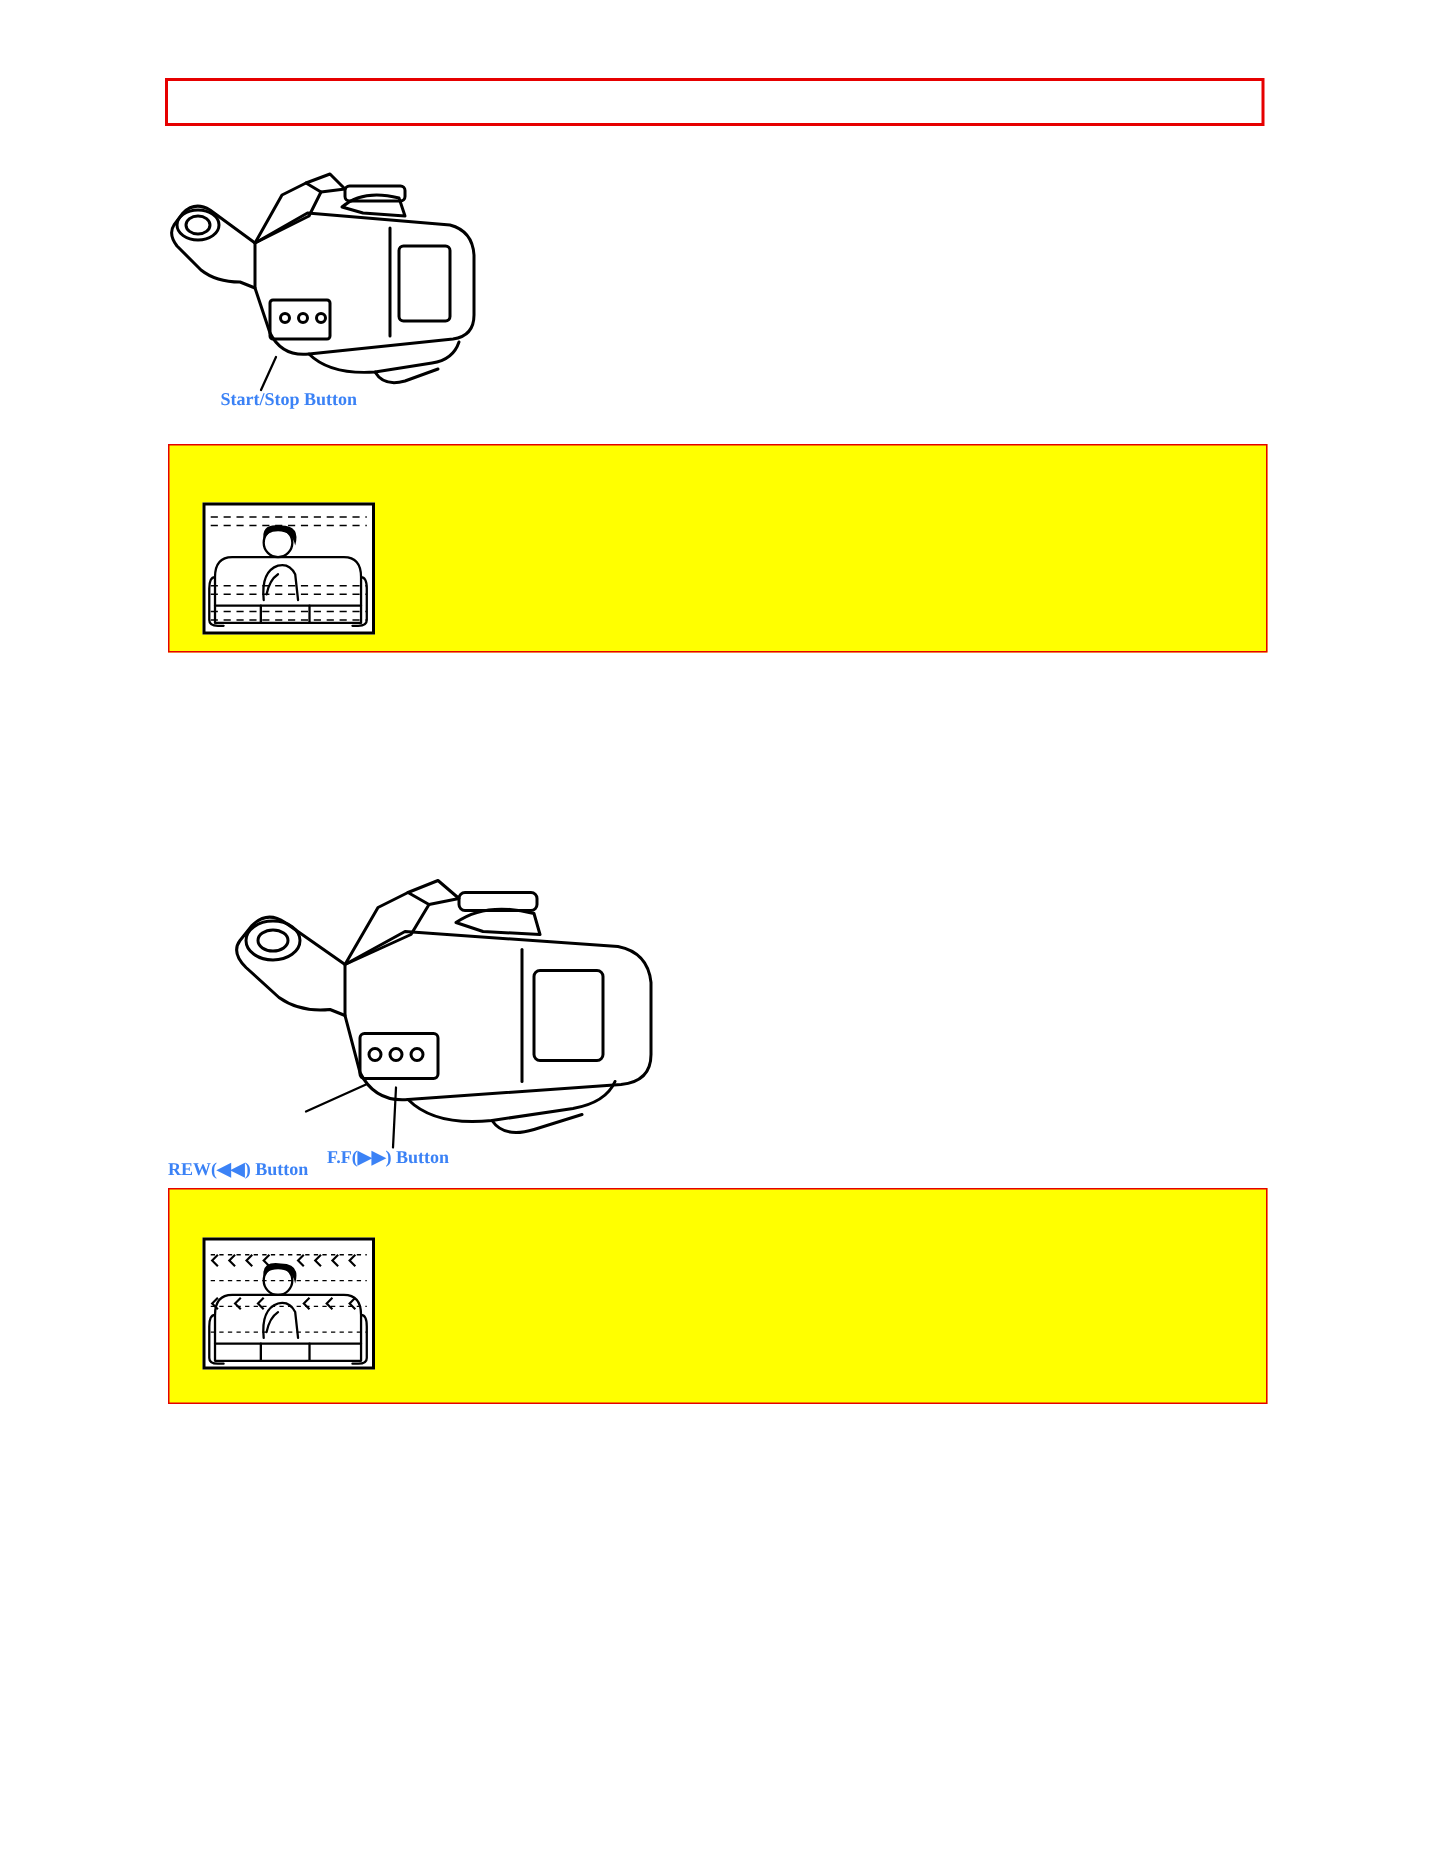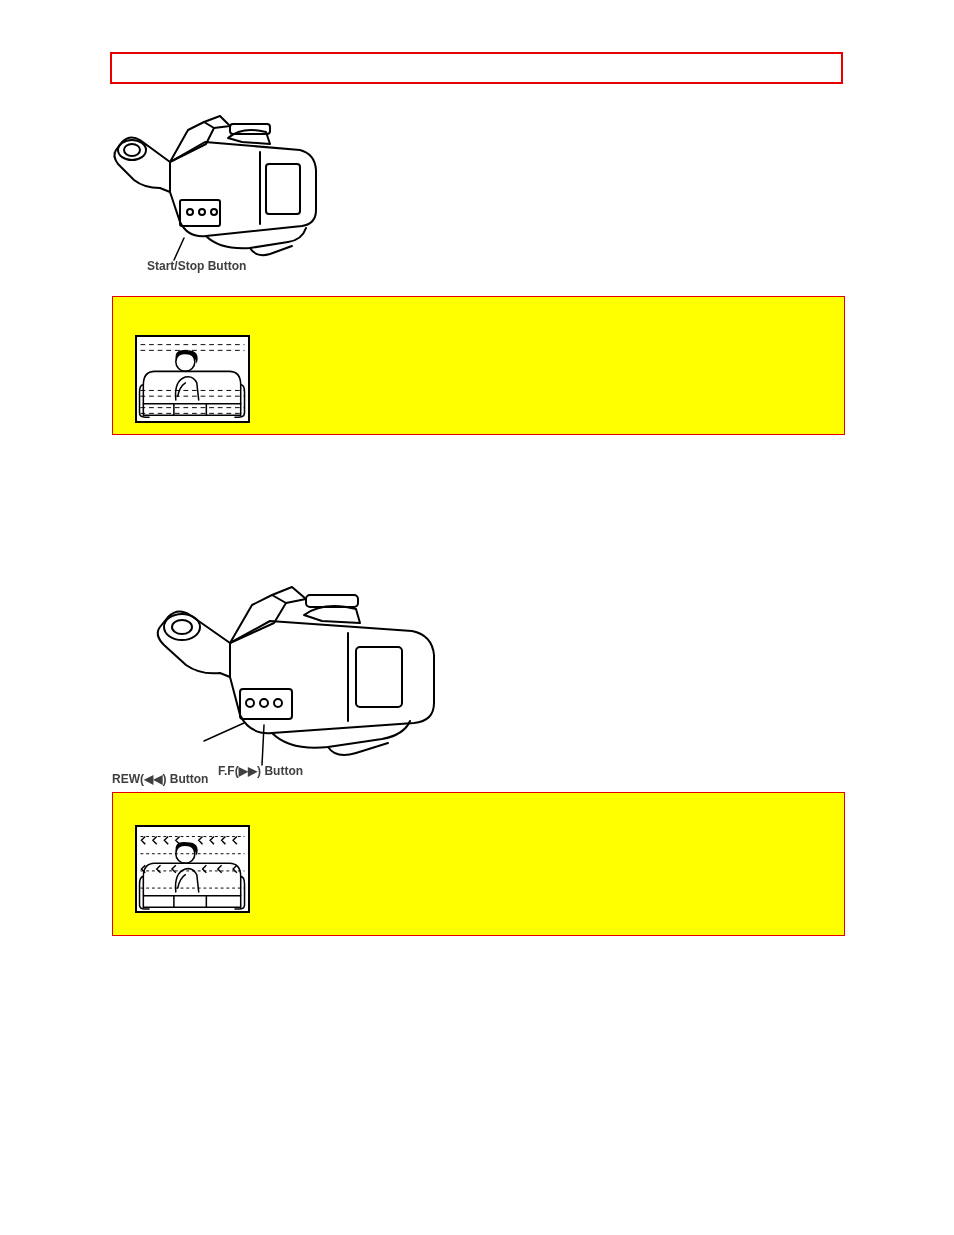--- a/index.html
+++ b/index.html
@@ -36,24 +36,24 @@
     height: 180px;
   }
   .cam-lower-wrap {
     position: absolute;
     left: 112px;
     top: 565px;
     width: 340px;
     height: 210px;
   }
   .cam-label {
-    font-family: Liberation Sans, sans-serif;
+    font-family: Liberation Serif, serif;
     font-weight: bold;
     font-size: 12px;
-    color: #404040;
+    color: #3b82f6;
     white-space: nowrap;
   }
   .startstop-label {
     position: absolute;
     left: 147px;
     top: 259px;
   }
   .rew-label {
     position: absolute;
     left: 112px;

